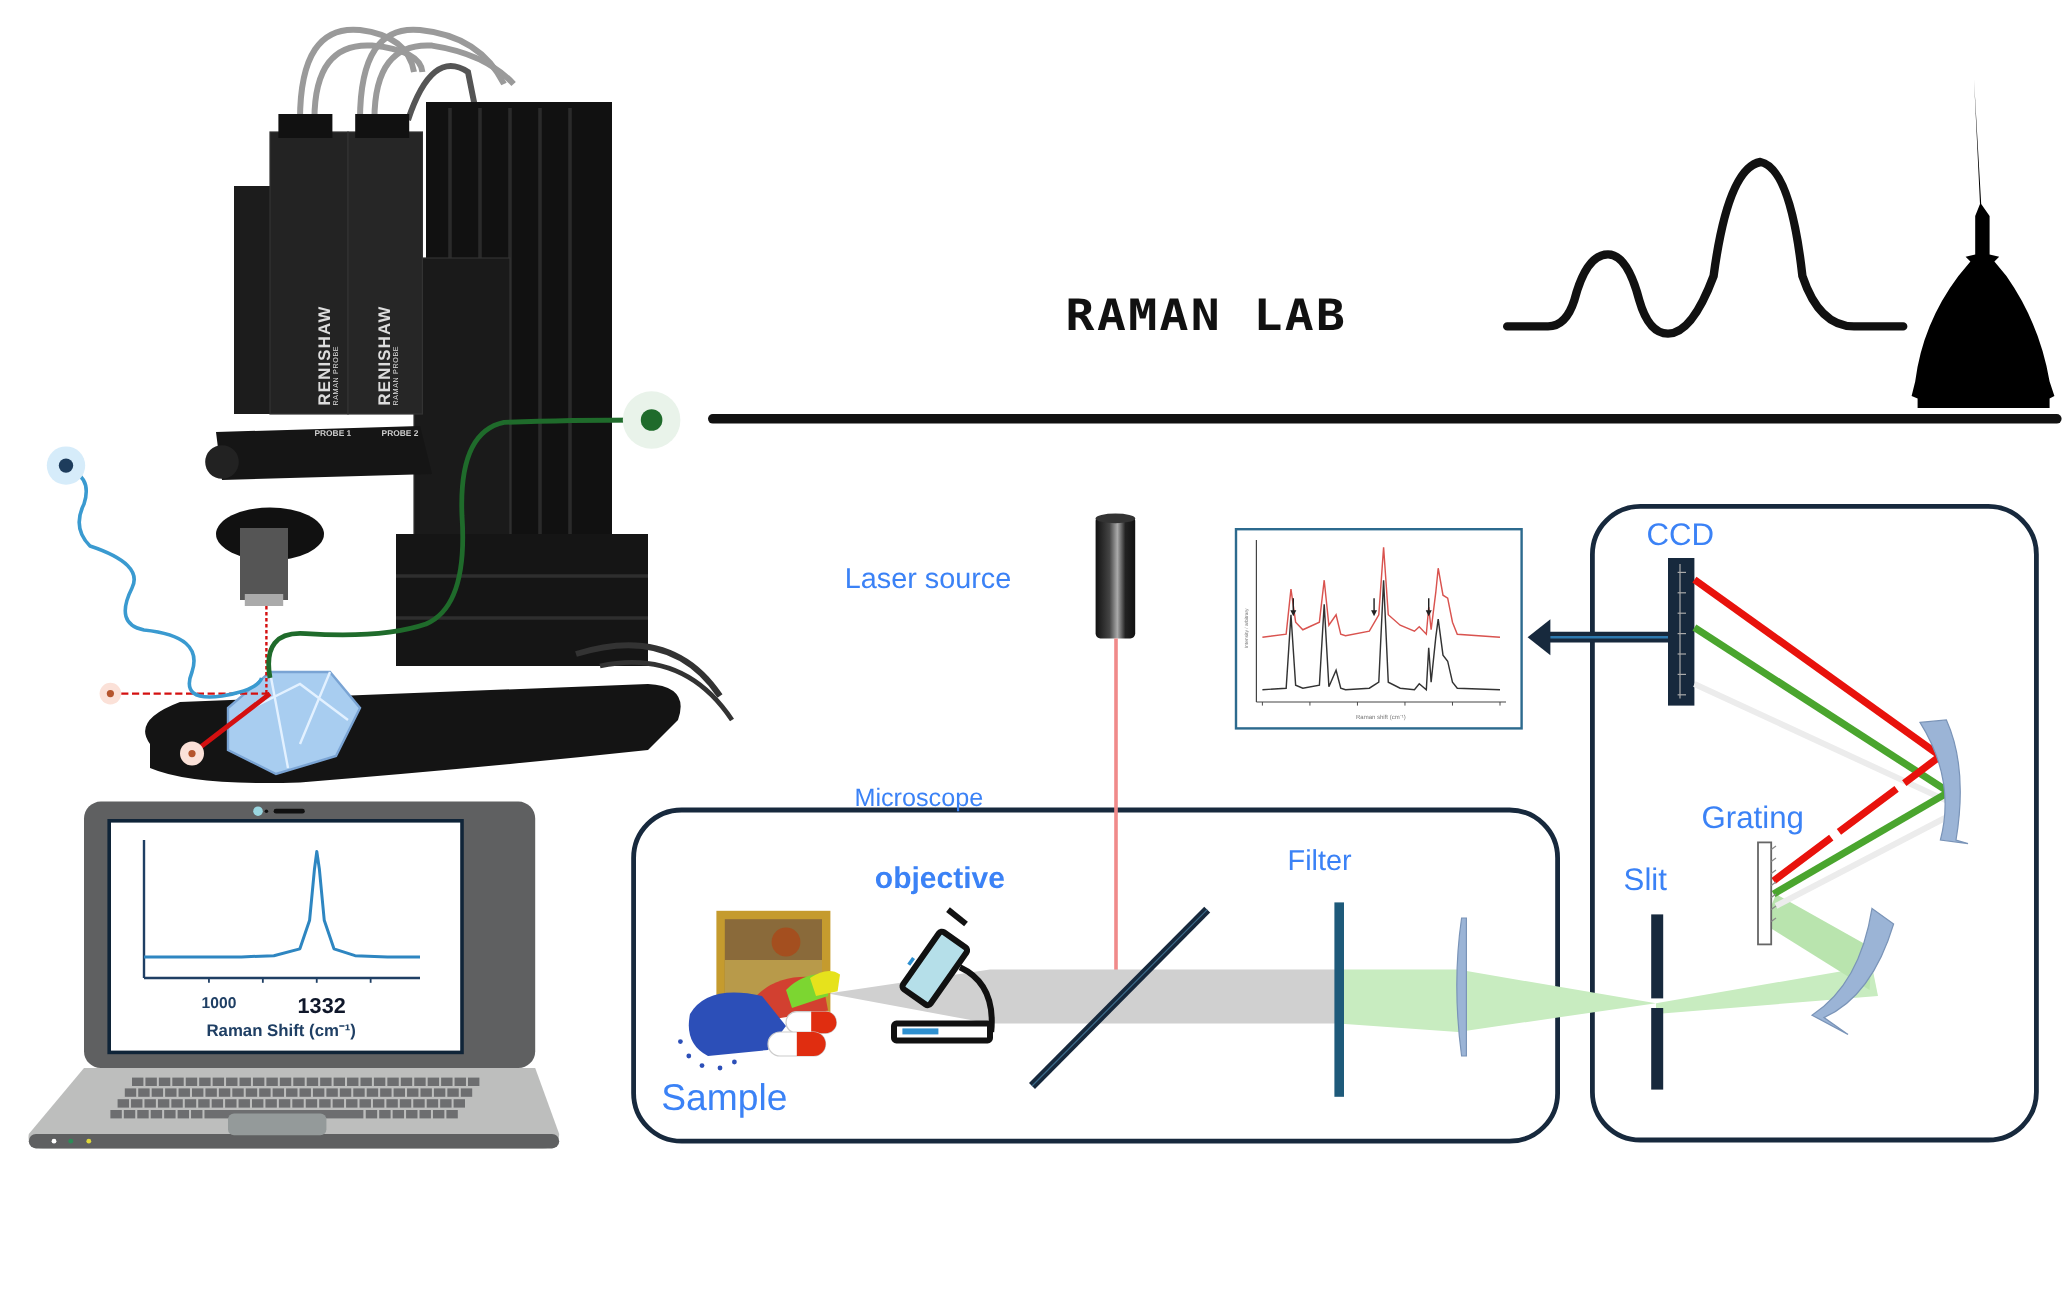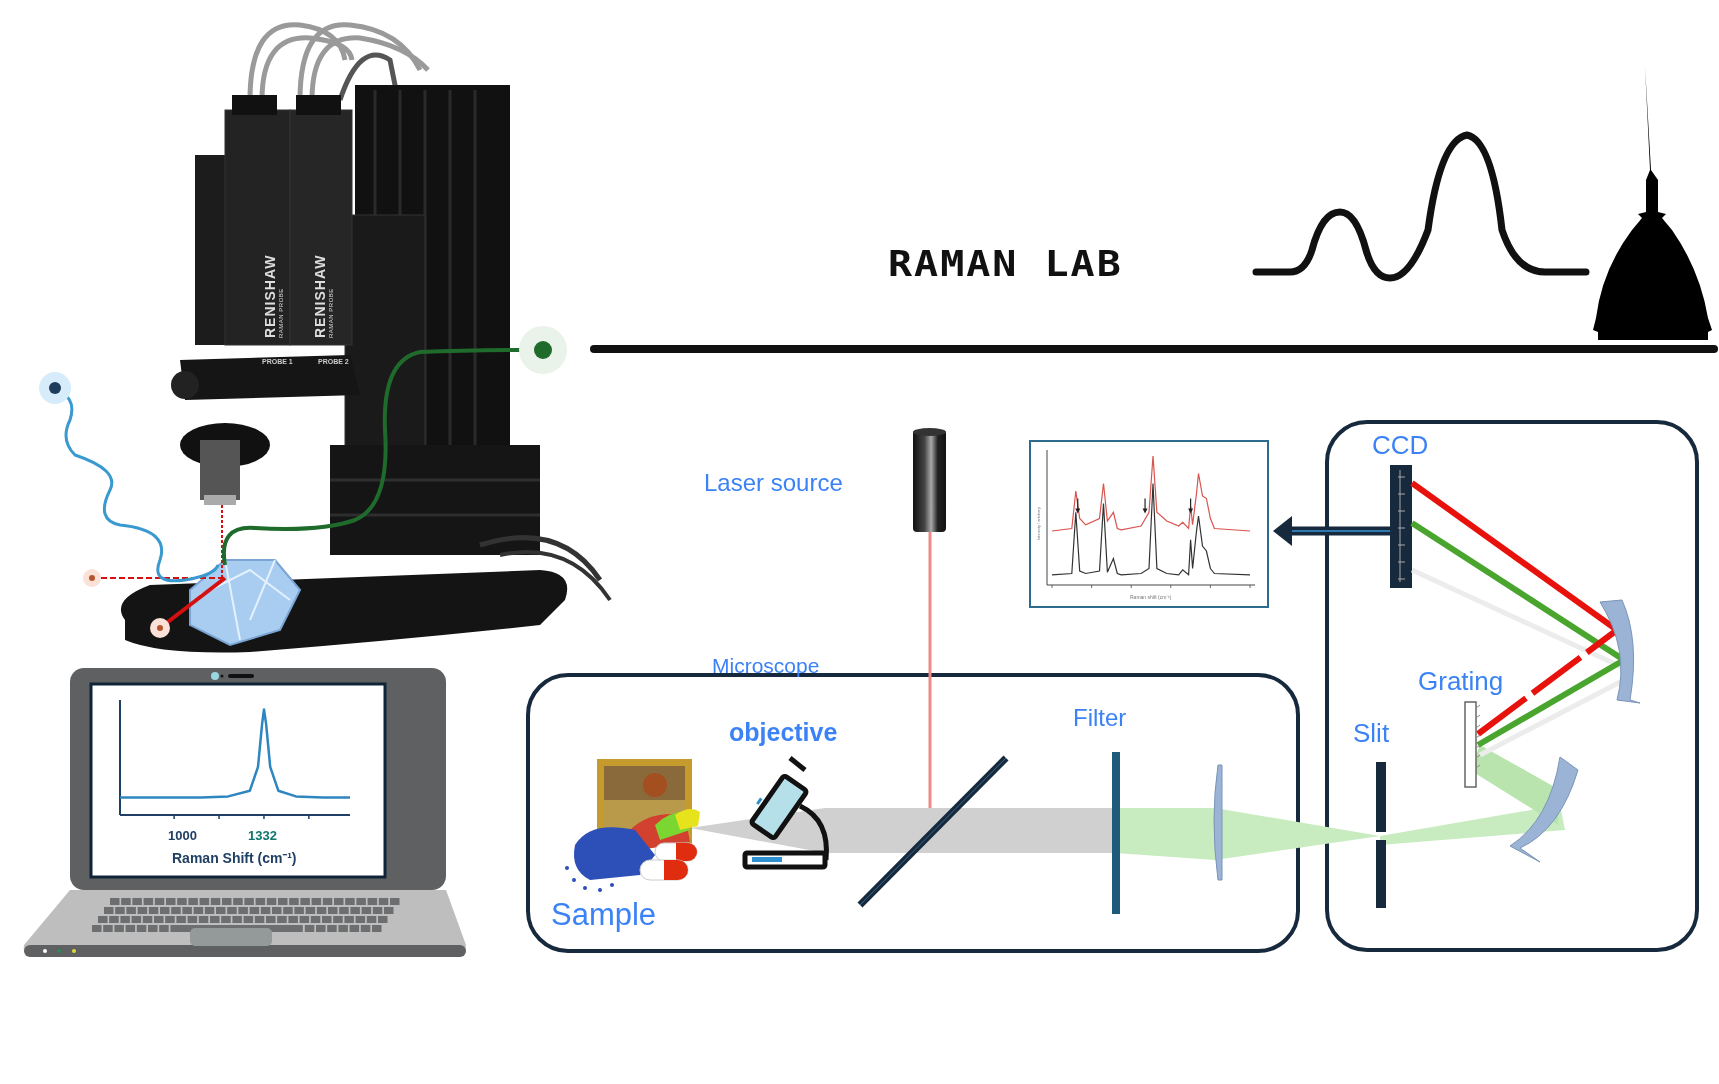--- a/index.html
+++ b/index.html
@@ -207,21 +207,21 @@
 <svg id="laptop-chart" width="1719" height="1084">
     <line x1="120" y1="700" x2="120" y2="815" stroke="#1f3f64" stroke-width="2"></line>
     <line x1="120" y1="815" x2="350" y2="815" stroke="#1f3f64" stroke-width="2"></line>
     <line x1="174.11764705882354" y1="815" x2="174.11764705882354" y2="819" stroke="#1f3f64" stroke-width="1.5"></line>
     <line x1="219.03529411764706" y1="815" x2="219.03529411764706" y2="819" stroke="#1f3f64" stroke-width="1.5"></line>
     <line x1="263.9529411764706" y1="815" x2="263.9529411764706" y2="819" stroke="#1f3f64" stroke-width="1.5"></line>
     <line x1="308.8705882352941" y1="815" x2="308.8705882352941" y2="819" stroke="#1f3f64" stroke-width="1.5"></line>
     <path d="M120.0 797.4 L147.1 797.4 L174.1 797.4 L201.2 797.4 L228.2 796.4 L249.9 790.7 L258.0 766.8 L262.1 723.9 L264.0 709.5 L266.1 723.9 L270.2 766.8 L278.3 790.7 L295.9 796.4 L322.9 797.4 L350.0 797.4 " fill="none" stroke="#2e86c1" stroke-width="2.5" stroke-linejoin="round"></path>
   </svg>
 <div class="label" style="left:156px;top:828px;font-size:13px;font-weight:bold;color:#1f3f64;margin-left:12px;">1000</div>
-<div class="label" style="left:248px;top:828px;font-size:13px;font-weight:bold;color:#0f766e;">1332</div>
+<div class="label" style="left:248px;top:828px;font-size:18px;font-weight:bold;color:#0f172a;">1332</div>
 <div class="label" style="left:172px;top:848px;font-size:14px;font-weight:bold;color:#1f3f64;">Raman Shift (cm⁻¹)</div>
 
 <div class="box" style="left:526px;top:673px;width:766px;height:272px;"></div>
 <div class="box" style="left:1325px;top:420px;width:366px;height:524px;"></div>
 
 <svg width="1719" height="1084">
 
   <defs>
     <linearGradient id="cyl" x1="0" x2="1">
       <stop offset="0" stop-color="#111"></stop>

